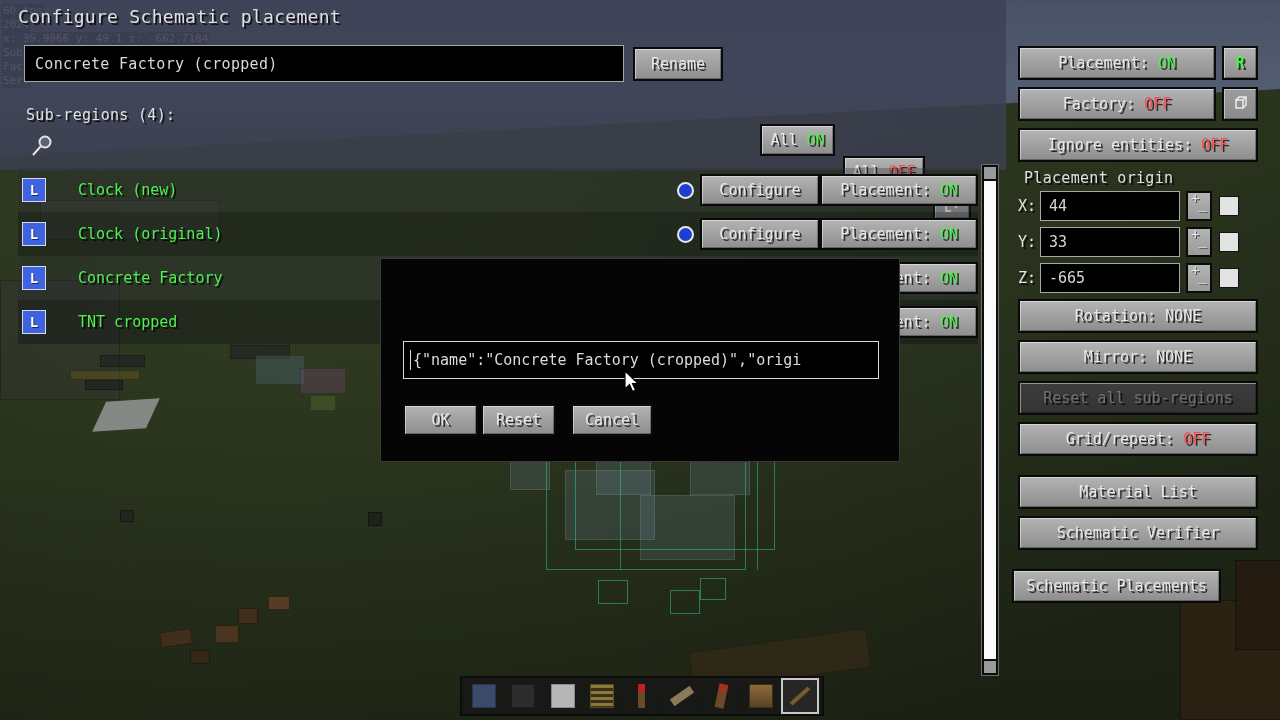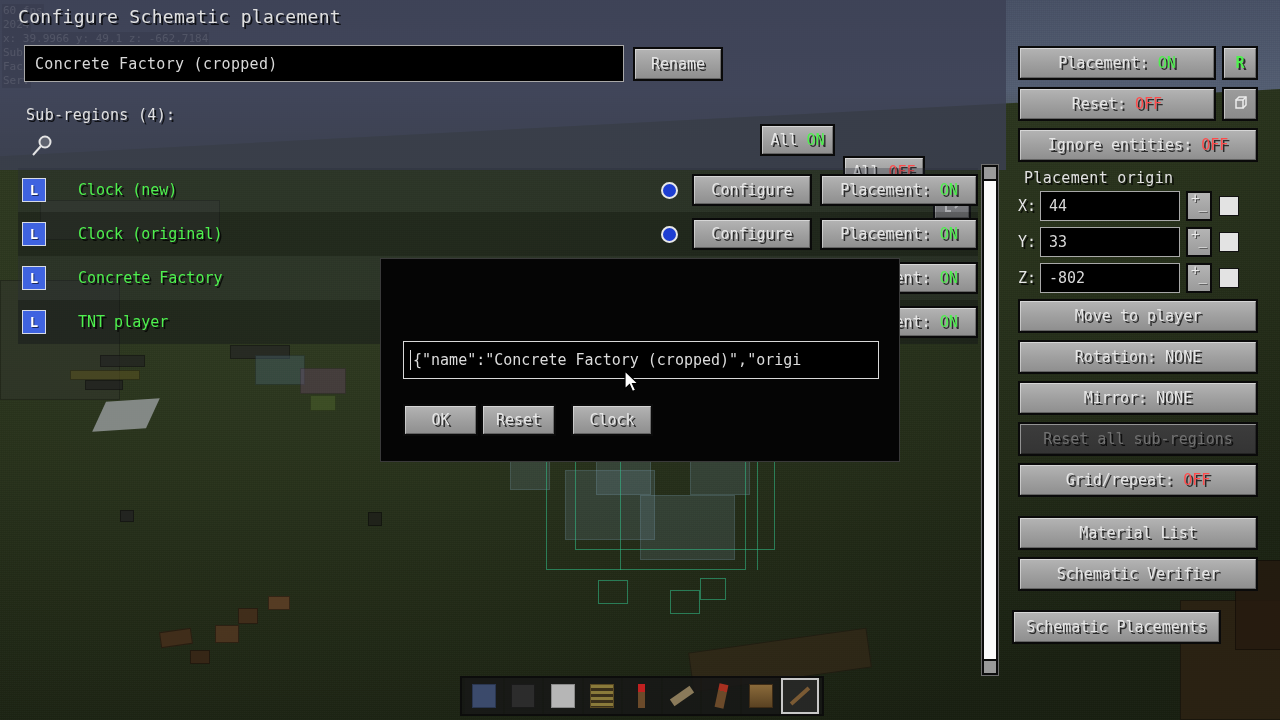--- a/index.html
+++ b/index.html
@@ -68,21 +68,21 @@
   
   #list{ position:absolute; left:18px; top:168px; width:960px; z-index:10; }
   .row{ position:relative; height:44px; display:flex; align-items:center; }
   .row.alt{ background:rgba(16,18,24,.42); }
   .row.norm{ background:rgba(40,44,56,.30); }
   .licon{ width:24px; height:24px; margin-left:4px; background:#3f63e0;
           border:1px solid #d7dbe6; display:flex; align-items:center; justify-content:center;
           color:#fff; font-size:14px; font-weight:bold; text-shadow:1px 1px 0 rgba(0,0,0,.6); }
   .rname{ margin-left:32px; color:#4ef04e; font-size:15px; text-shadow:2px 2px 0 rgba(0,0,0,.75);
           font-family:"DejaVu Sans Mono", monospace; }
-  .rowbtns{ position:absolute; right:0; top:6px; display:flex; gap:8px; align-items:center; }
+  .rowbtns{ position:absolute; right:0; top:6px; display:flex; gap:0; align-items:center; }
   .infodot{ width:17px; height:17px; border-radius:50%; background:#1e3ed2;
             border:2px solid #e8e8e8; margin-right:6px; }
   .cfgbtn{ width:120px; height:32px; }
   .plcbtn{ width:158px; height:32px; }
 
   
   #sb{ position:absolute; left:981px; top:164px; width:18px; height:512px; background:#0c0c0c;
        border:1px solid #6e6e6e; z-index:10; }
   #sbThumb{ position:absolute; left:2px; top:16px; width:12px; height:478px; background:#fbfbfb; }
   .sbArrow{ position:absolute; left:2px; width:12px; height:12px; background:#9a9a9a; }
@@ -252,21 +252,21 @@
     <div class="rowbtns">
       <div class="infodot"></div>
       <div class="btn cfgbtn">Configure</div>
       <div class="btn plcbtn">
         <span>Placement:</span>&nbsp;<span class="on">ON</span>
       </div>
     </div>
   </div>
   <div class="row alt">
     <div class="licon">L</div>
-    <div class="rname">TNT player</div>
+    <div class="rname">TNT cropped</div>
     <div class="rowbtns">
       <div class="infodot"></div>
       <div class="btn cfgbtn">Configure</div>
       <div class="btn plcbtn">
         <span>Placement:</span>&nbsp;<span class="on">ON</span>
       </div>
     </div>
   </div>
 </div>
 
@@ -281,21 +281,21 @@
     <div class="btn rbtn">
       <span>Placement:</span>&nbsp;<span class="on">ON</span>
     </div>
     <div class="btn sq" style="margin-bottom:7px;">
       <span class="on" style="font-weight:bold;">R</span>
     </div>
   </div>
 
   <div class="rrow">
     <div class="btn rbtn">
-      <span>Reset:</span>&nbsp;<span class="off">OFF</span>
+      <span>Factory:</span>&nbsp;<span class="off">OFF</span>
     </div>
     <div class="btn sq" style="margin-bottom:7px;background:linear-gradient(#9c9c9c,#8a8a8a);">
       <svg width="20" height="20" viewBox="0 0 20 20">
         <path d="M6 6 L13 6 L13 14 L6 14 Z" stroke="#ececec" stroke-width="1.5" fill="none"></path>
         <path d="M6 6 L9 3 L16 3 L16 11 L13 14" stroke="#ececec" stroke-width="1.5" fill="none"></path>
         <path d="M13 6 L16 3" stroke="#ececec" stroke-width="1.5" fill="none"></path>
       </svg>
     </div>
   </div>
 
@@ -317,48 +317,47 @@
     <div class="clab">Y:</div>
     <div class="cfield">
       <span>33</span>
     </div>
     <div class="pm"></div>
     <div class="chk"></div>
   </div>
   <div class="coordrow">
     <div class="clab">Z:</div>
     <div class="cfield">
-      <span>-802</span>
+      <span>-665</span>
     </div>
     <div class="pm"></div>
     <div class="chk"></div>
   </div>
 
-  <div class="btn rbtn wide">Move to player</div>
   <div class="btn rbtn wide">Rotation: NONE</div>
   <div class="btn rbtn wide">Mirror: NONE</div>
   <div class="btn rbtn wide dis">Reset all sub-regions</div>
   <div class="btn rbtn wide">
     <span>Grid/repeat:</span>&nbsp;<span class="off">OFF</span>
   </div>
   <div class="gap"></div>
   <div class="btn rbtn wide">Material List</div>
   <div class="btn rbtn wide">Schematic Verifier</div>
   <div class="gap"></div>
   <div class="btn rbtn" style="width:209px;margin-left:-6px;">Schematic Placements</div>
 </div>
 
 <div id="dlgWrap">
   <div id="dlgField">
     <div id="caret"></div>
     <span id="dlgText">{"name":"Concrete Factory (cropped)","origi</span>
   </div>
   <div class="btn dlgbtn" id="okBtn">OK</div>
   <div class="btn dlgbtn" id="resetBtn">Reset</div>
-  <div class="btn dlgbtn" id="cancelBtn">Clock</div>
+  <div class="btn dlgbtn" id="cancelBtn">Cancel</div>
 </div>
 
 <div id="cursor">
   <svg width="18" height="26" viewBox="0 0 18 26">
     <path d="M2 1 L2 19 L6.5 14.5 L9.5 21.5 L12.5 20 L9.5 13.5 L15 13.5 Z" fill="#fff" stroke="#000" stroke-width="1.2"></path>
   </svg>
 </div>
 
 <div id="hotbar">
   <div class="slot">

